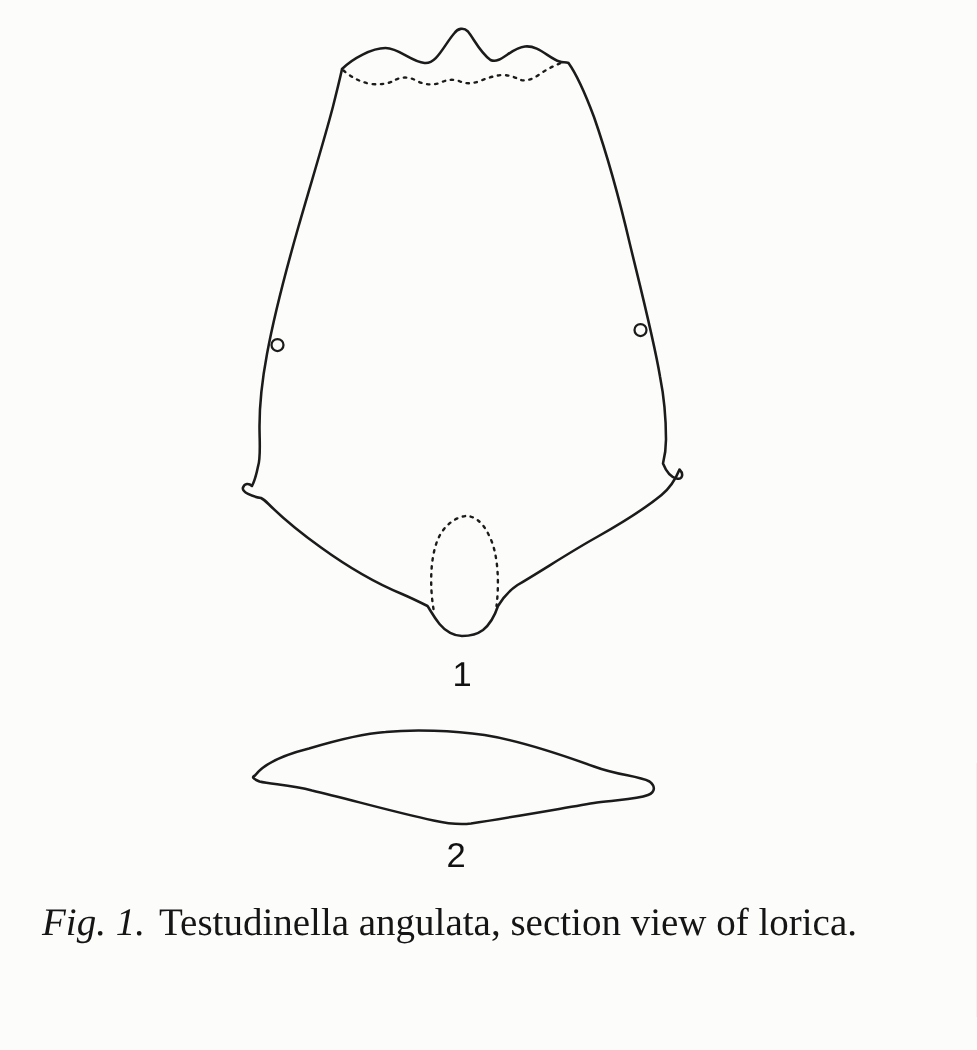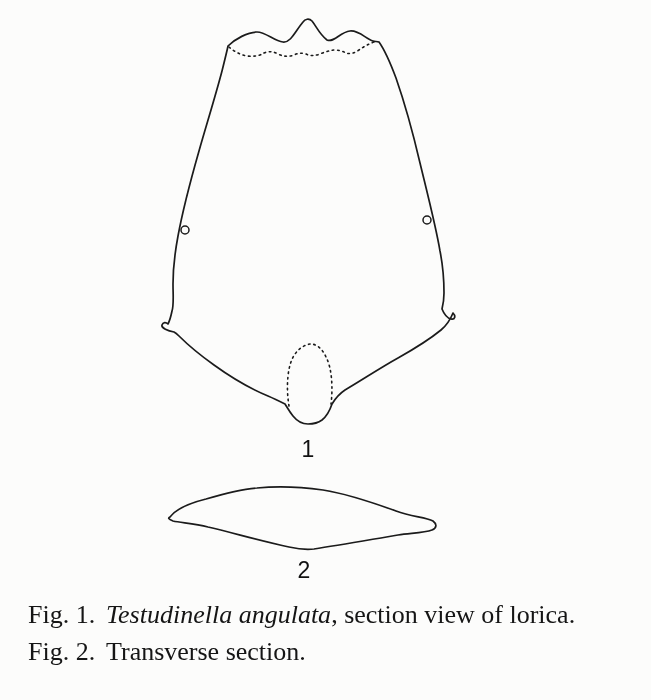--- a/index.html
+++ b/index.html
@@ -49,23 +49,23 @@
     position: absolute;
     left: 28px;
     top: 596px;
     font-size: 26px;
     line-height: 37px;
     white-space: nowrap;
   }
   .cap-label {
     display: inline-block;
     width: 78px;
+    font-style: italic;
   }
   .cap-italic {
-    font-style: italic;
   }
 </style>
 </head>
 <body>
 
 <div class="page">
 
   <svg class="drawing-svg" width="651" height="592" viewBox="0 0 651 592">
 
     <path class="ink-line" d="
@@ -148,18 +148,15 @@
   </svg>
 
   <div class="fig-number fig1-number">1</div>
 
   <div class="fig-number fig2-number">2</div>
 
   <div class="captions">
     <div>
       <span class="cap-label">Fig. 1.</span><span class="cap-italic">Testudinella angulata</span><span>, section view of lorica.</span>
     </div>
-    <div>
-      <span class="cap-label">Fig. 2.</span><span>Transverse section.</span>
-    </div>
   </div>
 
 </div>
 
 </body></html>

